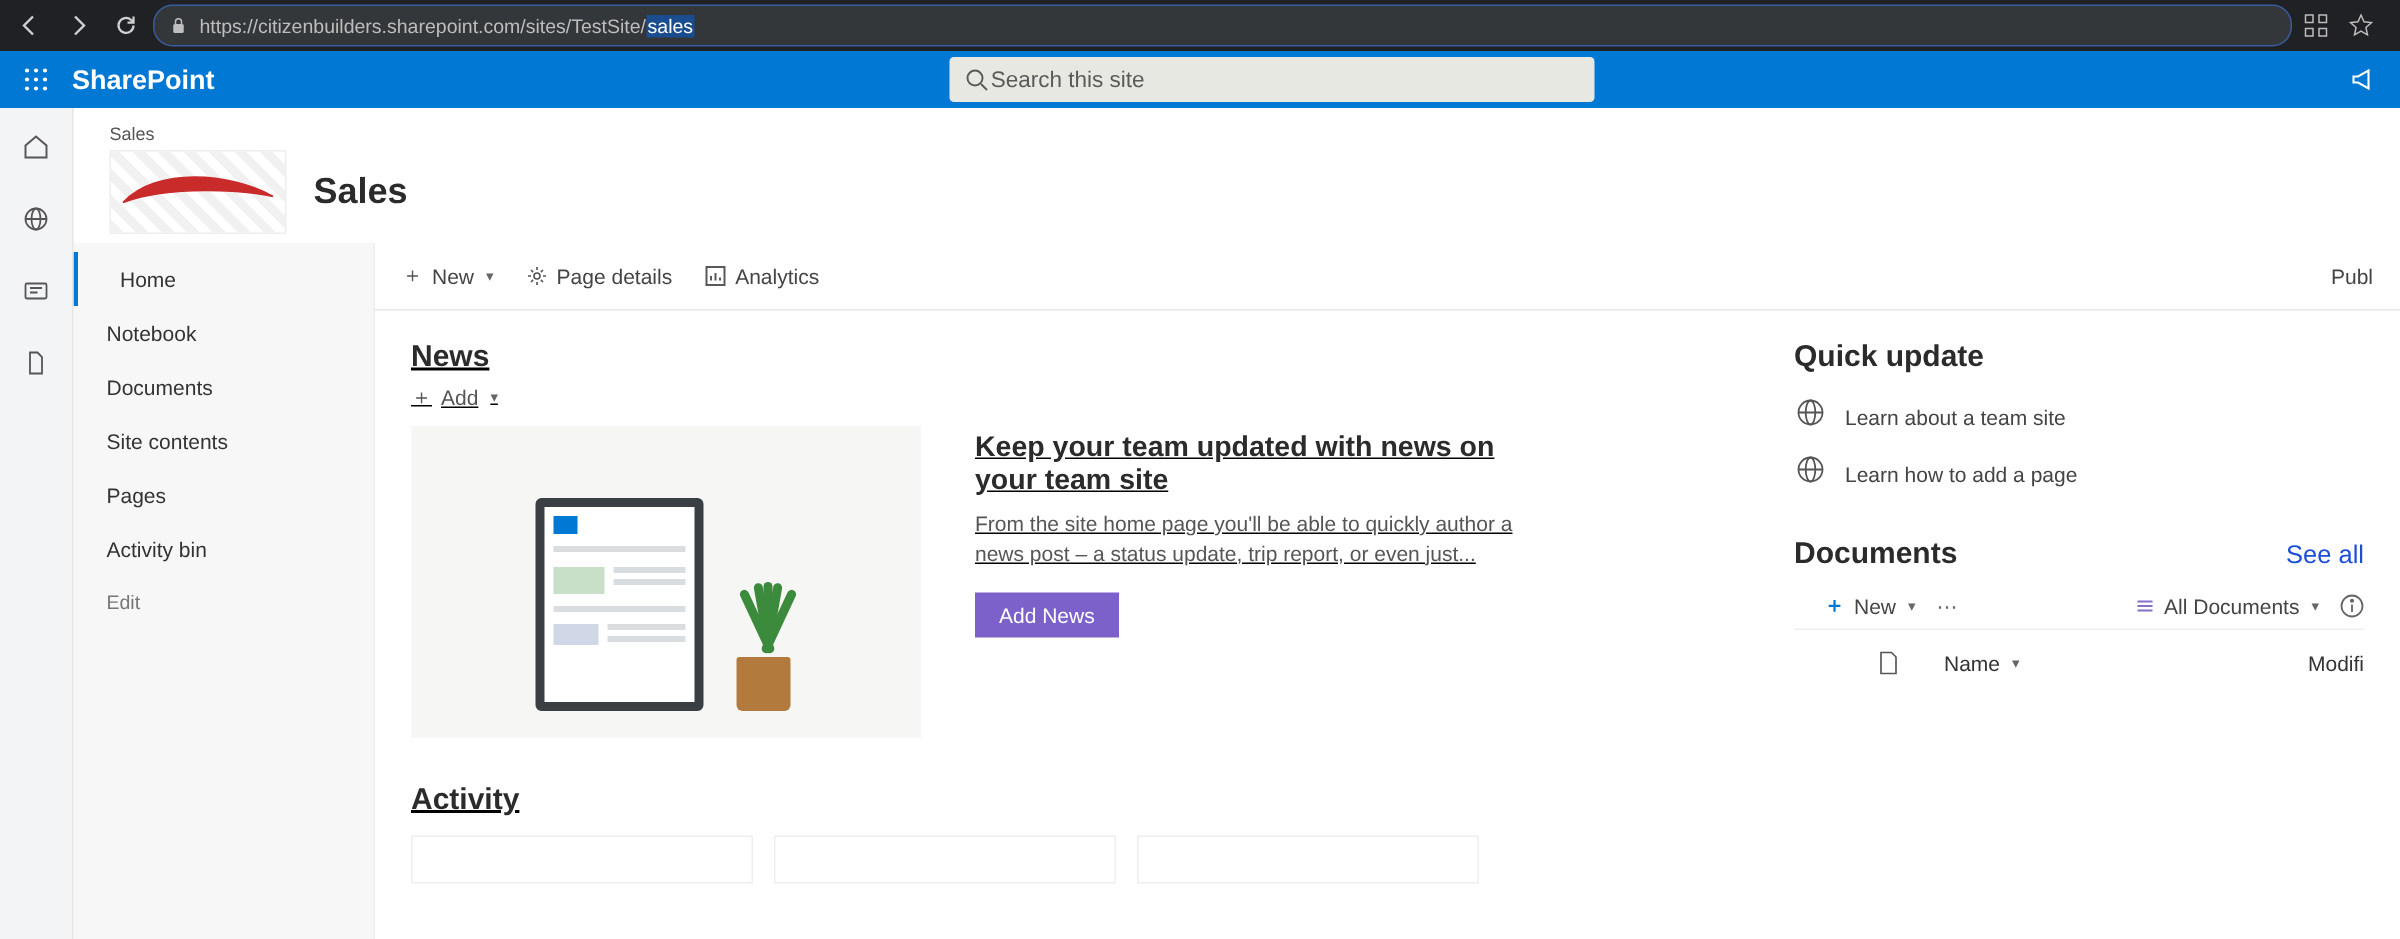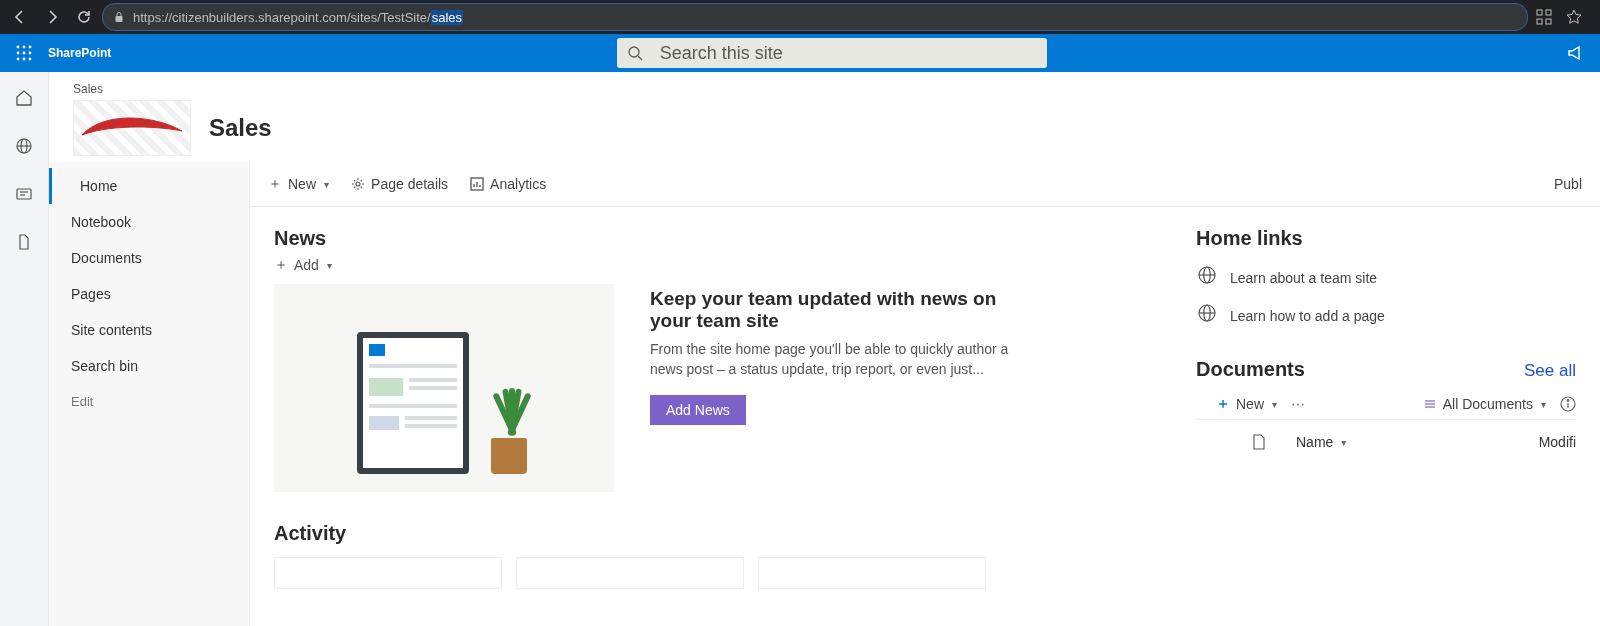--- a/index.html
+++ b/index.html
@@ -75,39 +75,39 @@
   }
   .waffle {
     width: 48px;
     display: flex;
     align-items: center;
     justify-content: center;
     font-size: 18px;
     cursor: pointer;
   }
   .app-name {
-    font-size: 12px;
+    font-size: 18px;
     font-weight: 600;
   }
   .search-wrap {
     flex: 1;
     display: flex;
     justify-content: center;
   }
   .searchbox {
     width: 410px;
     height: 30px;
     background: #e8e8e2;
     border-radius: 3px;
     display: flex;
     align-items: center;
     padding: 0 10px;
-    gap: 17px;
+    gap: 2px;
     color: #5a5a5a;
-    font-size: 18px;
+    font-size: 15px;
   }
   .suite-right {
     width: 48px;
     display:flex;
     align-items:center;
     justify-content:center;
     font-size:18px;
     cursor:pointer;
   }
   
@@ -220,20 +220,21 @@
   
   .canvas {
     flex:1;
     display:flex;
     overflow:hidden;
   }
   .main-col {
     flex:1;
     padding: 20px 24px 4px 24px;
     overflow:hidden;
+    text-decoration:underline;
   }
   .side-col {
     width: 380px;
     padding: 20px 24px 0 4px;
   }
   h2.section {
     margin: 0 0 6px 0;
     font-size: 20px;
     font-weight: 600;
     color: #2b2b2b;
@@ -518,23 +519,23 @@
         <div class="site-title">Sales</div>
       </div>
     </div>
 
     <div class="content-row">
 
       <div class="left-nav">
         <div class="nav-item active">Home</div>
         <div class="nav-item">Notebook</div>
         <div class="nav-item">Documents</div>
+        <div class="nav-item">Site contents</div>
         <div class="nav-item">Pages</div>
-        <div class="nav-item">Site contents</div>
-        <div class="nav-item">Search bin</div>
+        <div class="nav-item">Activity bin</div>
         <div class="nav-item edit">Edit</div>
       </div>
 
       <div style="flex:1;display:flex;flex-direction:column;">
 
         <div class="command-bar">
           <div class="cmd">
             <span class="ic">＋</span>
             <span>New</span>
             <span class="cmd-chevron">▾</span>
@@ -603,21 +604,21 @@
 
             <h2 class="section">Activity</h2>
             <div class="activity-row">
               <div class="activity-card"></div>
               <div class="activity-card"></div>
               <div class="activity-card"></div>
             </div>
           </div>
 
           <div class="side-col">
-            <h2 class="section">Home links</h2>
+            <h2 class="section">Quick update</h2>
             <div class="ql-item">
               <span class="ic">
                 <svg width="20" height="20" viewBox="0 0 20 20" fill="none" stroke="#555" stroke-width="1.2">
                     <circle cx="10" cy="10" r="8"></circle>
                     <ellipse cx="10" cy="10" rx="3.2" ry="8"></ellipse>
                     <line x1="2" y1="10" x2="18" y2="10"></line>
                   </svg>
               </span>
               <span>Learn about a team site</span>
             </div>

